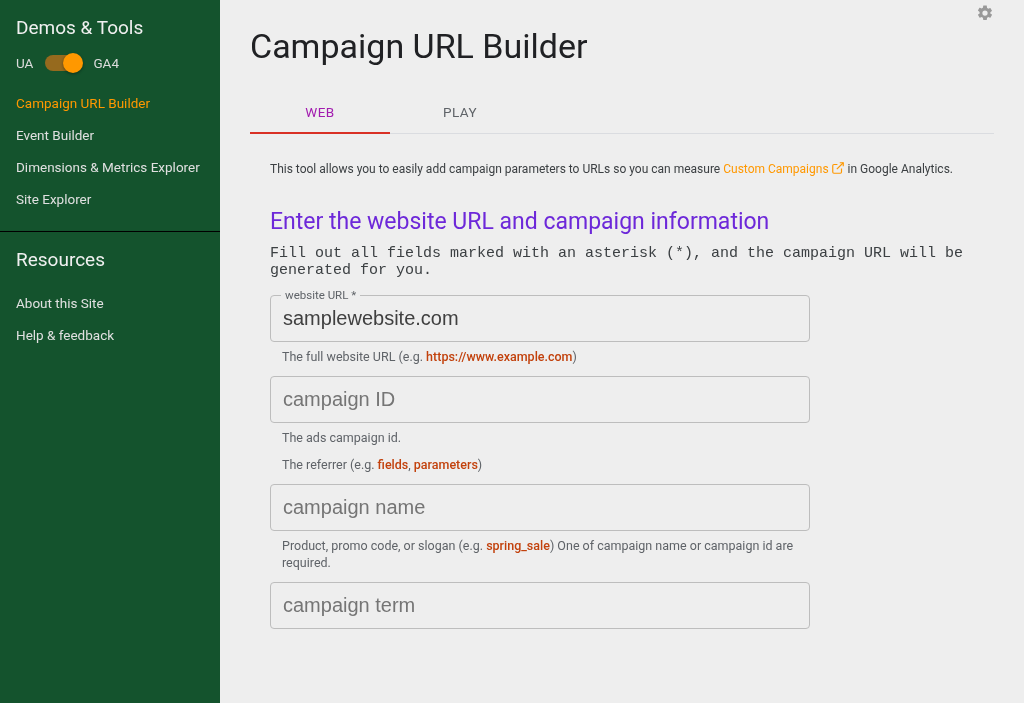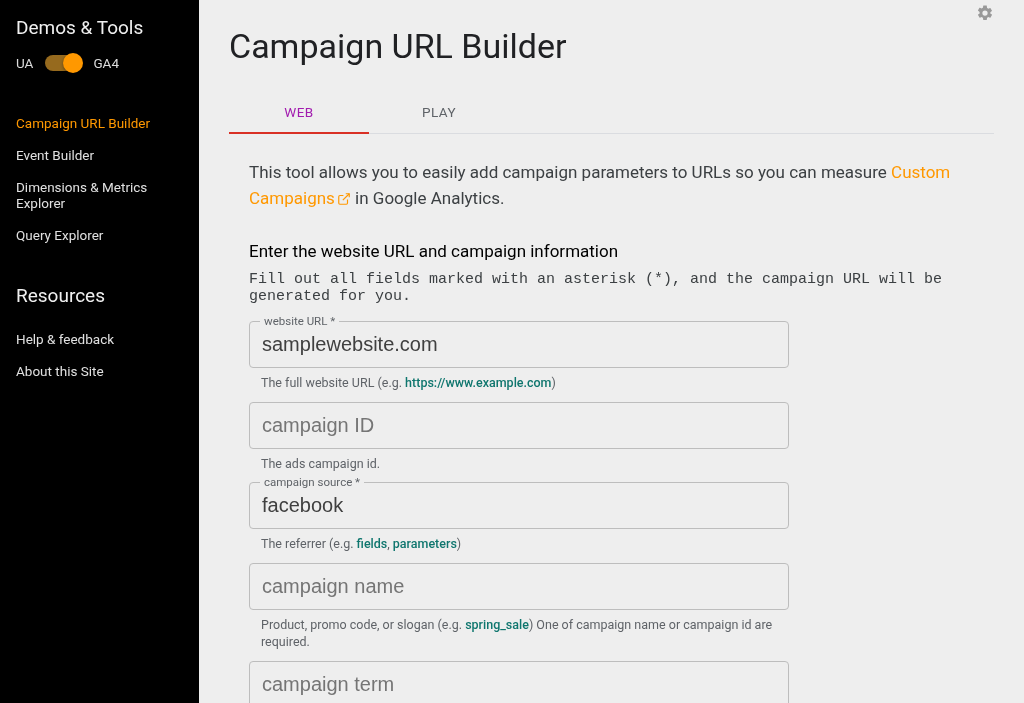--- a/index.html
+++ b/index.html
@@ -9,43 +9,43 @@
       color: #202124;
       overflow: hidden;
     }
     .app {
       display: flex;
       width: 1024px;
       height: 703px;
     }
     
     .sidebar {
-      width: 199px;
-      background: #000000;
+      width: 220px;
+      background: #14532d;
       color: #e8e8e8;
       flex-shrink: 0;
       display: flex;
       flex-direction: column;
     }
     .sidebar-block {
       padding: 16px 16px 8px 16px;
     }
     .sidebar-heading {
       font-size: 19px;
       font-weight: 400;
       color: #f0f0f0;
       margin-bottom: 16px;
     }
     .toggle-row {
       display: flex;
       align-items: center;
       gap: 12px;
       font-size: 13.5px;
       color: #dcdcdc;
-      margin-bottom: 36px;
+      margin-bottom: 16px;
     }
     .toggle {
       width: 36px;
       height: 16px;
       background: #966a1e;
       border-radius: 999px;
       position: relative;
       cursor: pointer;
     }
     .toggle-knob {
@@ -114,38 +114,38 @@
     }
     .tab.active::after {
       content: "";
       position: absolute;
       left: 0; right: 0; bottom: -1px;
       height: 2px;
       background: #d93025;
     }
     .intro {
       margin: 26px 0 0 20px;
-      font-size: 17px;
+      font-size: 12px;
       color: #3c4043;
       line-height: 1.5;
     }
     .intro a.link {
       color: #ff9800;
       text-decoration: none;
     }
     .external-icon {
       display: inline-block;
       vertical-align: -2px;
       margin-left: 2px;
     }
     h2.section-title {
       margin: 28px 0 10px 20px;
-      font-size: 17px;
+      font-size: 23px;
       font-weight: 400;
-      color: #000000;
+      color: #6d28d9;
     }
     .section-sub {
       margin: 0 0 16px 20px;
       font-size: 15px;
       color: #3c4043;
       font-family: Liberation Mono, monospace;
     }
     .form {
       margin-left: 20px;
       width: 540px;
@@ -182,21 +182,21 @@
       color: #5f6368;
     }
     .helper {
       font-size: 12.5px;
       color: #5f6368;
       margin: 6px 0 8px 12px;
       line-height: 1.4;
     }
     .helper b {
       font-weight: 500;
-      color: #0f766e;
+      color: #c2410c;
     }
   </style>
 </head>
 <body>
 
 <div class="app">
 
   <aside class="sidebar">
     <div class="sidebar-block">
       <div class="sidebar-heading">Demos &amp; Tools</div>
@@ -204,29 +204,29 @@
         <span>UA</span>
         <div class="toggle">
           <div class="toggle-knob"></div>
         </div>
         <span>GA4</span>
       </div>
       <ul class="nav-list">
         <li class="nav-item active">Campaign URL Builder</li>
         <li class="nav-item">Event Builder</li>
         <li class="nav-item">Dimensions &amp; Metrics Explorer</li>
-        <li class="nav-item">Query Explorer</li>
+        <li class="nav-item">Site Explorer</li>
       </ul>
     </div>
     <hr class="sidebar-divider">
     <div class="sidebar-block">
       <div class="sidebar-heading">Resources</div>
       <ul class="nav-list">
+        <li class="nav-item">About this Site</li>
         <li class="nav-item">Help &amp; feedback</li>
-        <li class="nav-item">About this Site</li>
       </ul>
     </div>
   </aside>
 
   <main class="main">
     <div class="top-right">
       <svg width="18" height="18" viewBox="0 0 24 24" fill="#999">
           <path d="M19.14 12.94a7.07 7.07 0 0 0 .05-.94 7.07 7.07 0 0 0-.05-.94l2.03-1.58a.5.5 0 0 0 .12-.64l-1.92-3.32a.5.5 0 0 0-.6-.22l-2.39.96a7.03 7.03 0 0 0-1.62-.94l-.36-2.54A.5.5 0 0 0 13.9 2h-3.8a.5.5 0 0 0-.5.42l-.36 2.54c-.58.24-1.12.56-1.62.94l-2.39-.96a.5.5 0 0 0-.6.22L2.71 8.48a.5.5 0 0 0 .12.64l2.03 1.58c-.03.31-.05.62-.05.94s.02.63.05.94L2.83 14.16a.5.5 0 0 0-.12.64l1.92 3.32c.13.22.39.31.6.22l2.39-.96c.5.38 1.04.7 1.62.94l.36 2.54c.04.24.25.42.5.42h3.8c.25 0 .46-.18.5-.42l.36-2.54c.58-.24 1.12-.56 1.62-.94l2.39.96c.21.09.47 0 .6-.22l1.92-3.32a.5.5 0 0 0-.12-.64l-2.03-1.58zM12 15.5A3.5 3.5 0 1 1 12 8.5a3.5 3.5 0 0 1 0 7z"></path>
         </svg>
     </div>
@@ -262,24 +262,20 @@
       </div>
 
       <div class="form-row">
         <div class="input-wrap">
           <input type="text" placeholder="campaign ID" style="">
         </div>
         <div class="helper">The ads campaign id.</div>
       </div>
 
       <div class="form-row">
-        <div class="input-wrap">
-          <span class="float-label">campaign source *</span>
-          <input type="text" value="facebook" style="">
-        </div>
         <div class="helper">
           <span>The referrer (e.g. </span><b>fields</b><span>, </span><b>parameters</b><span>)</span>
         </div>
       </div>
 
 
       <div class="form-row">
         <div class="input-wrap">
           <input type="text" placeholder="campaign name" style="">
         </div>

